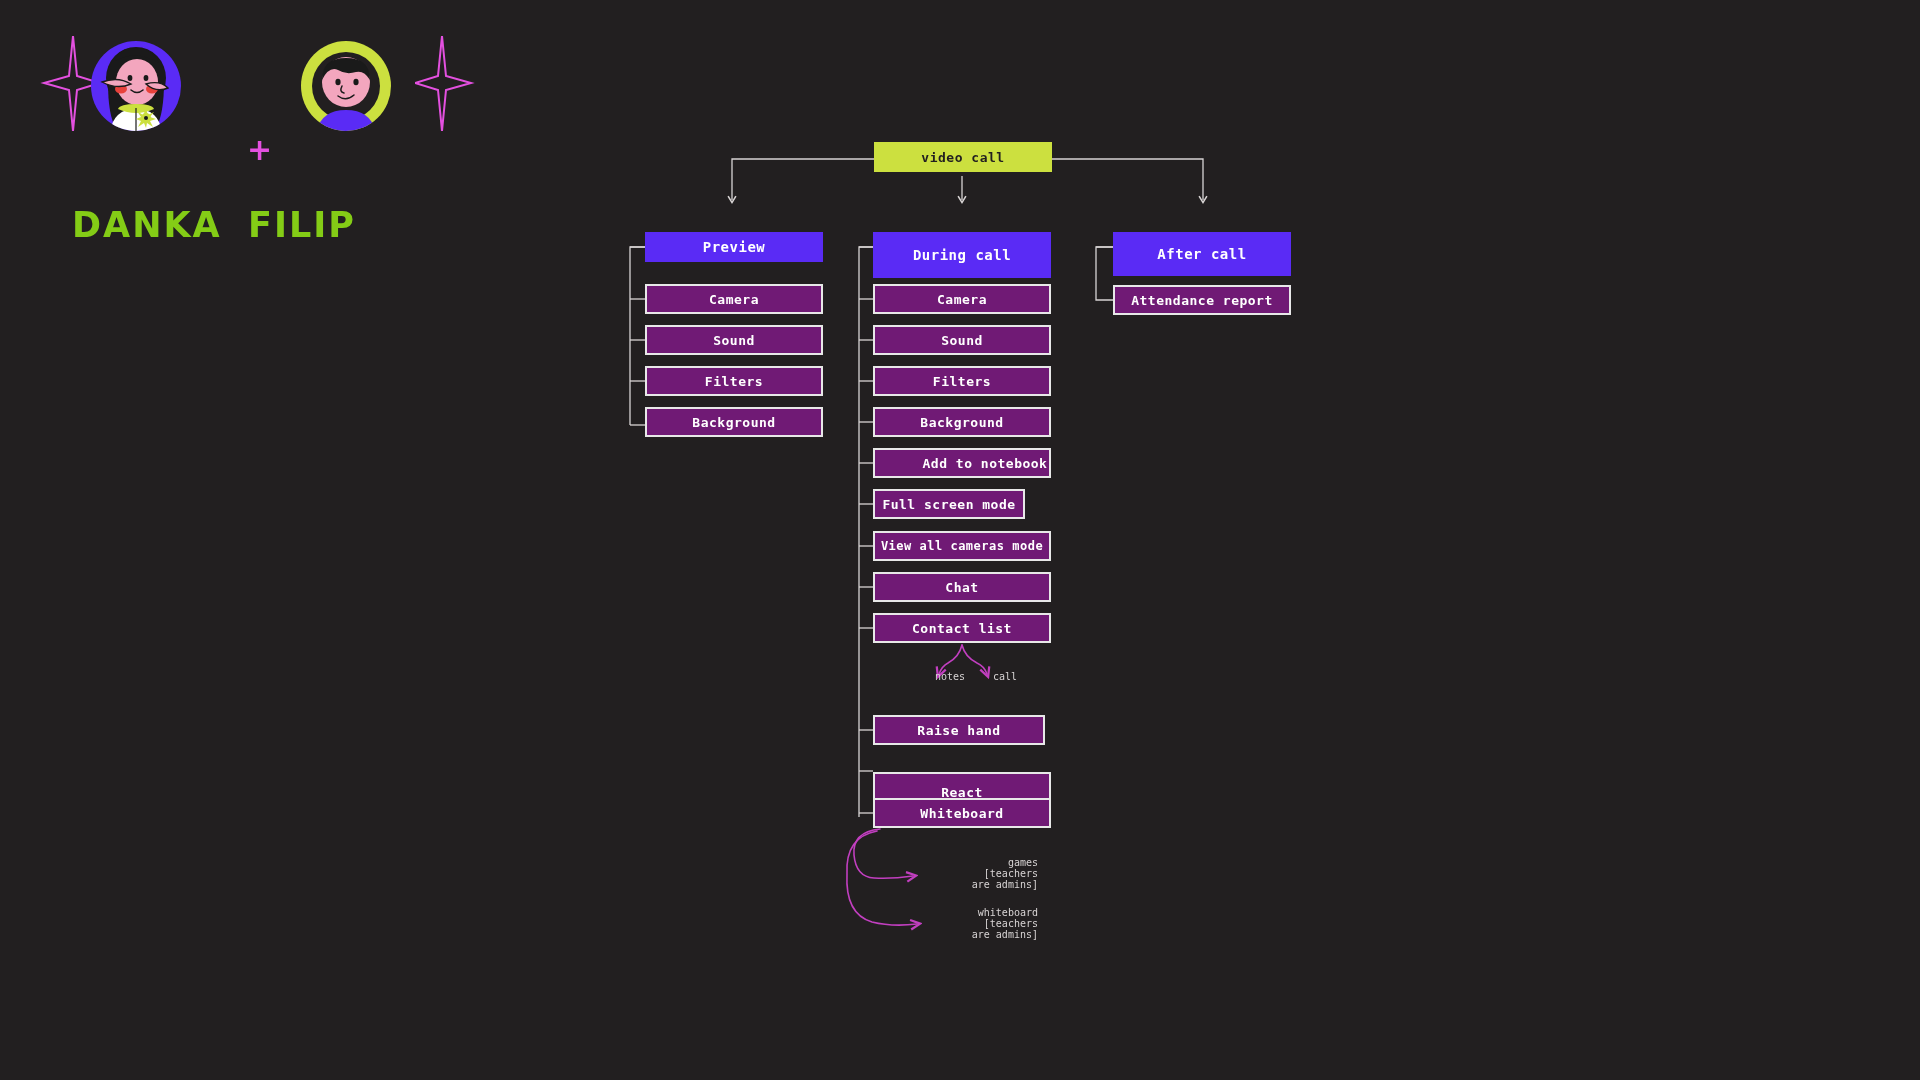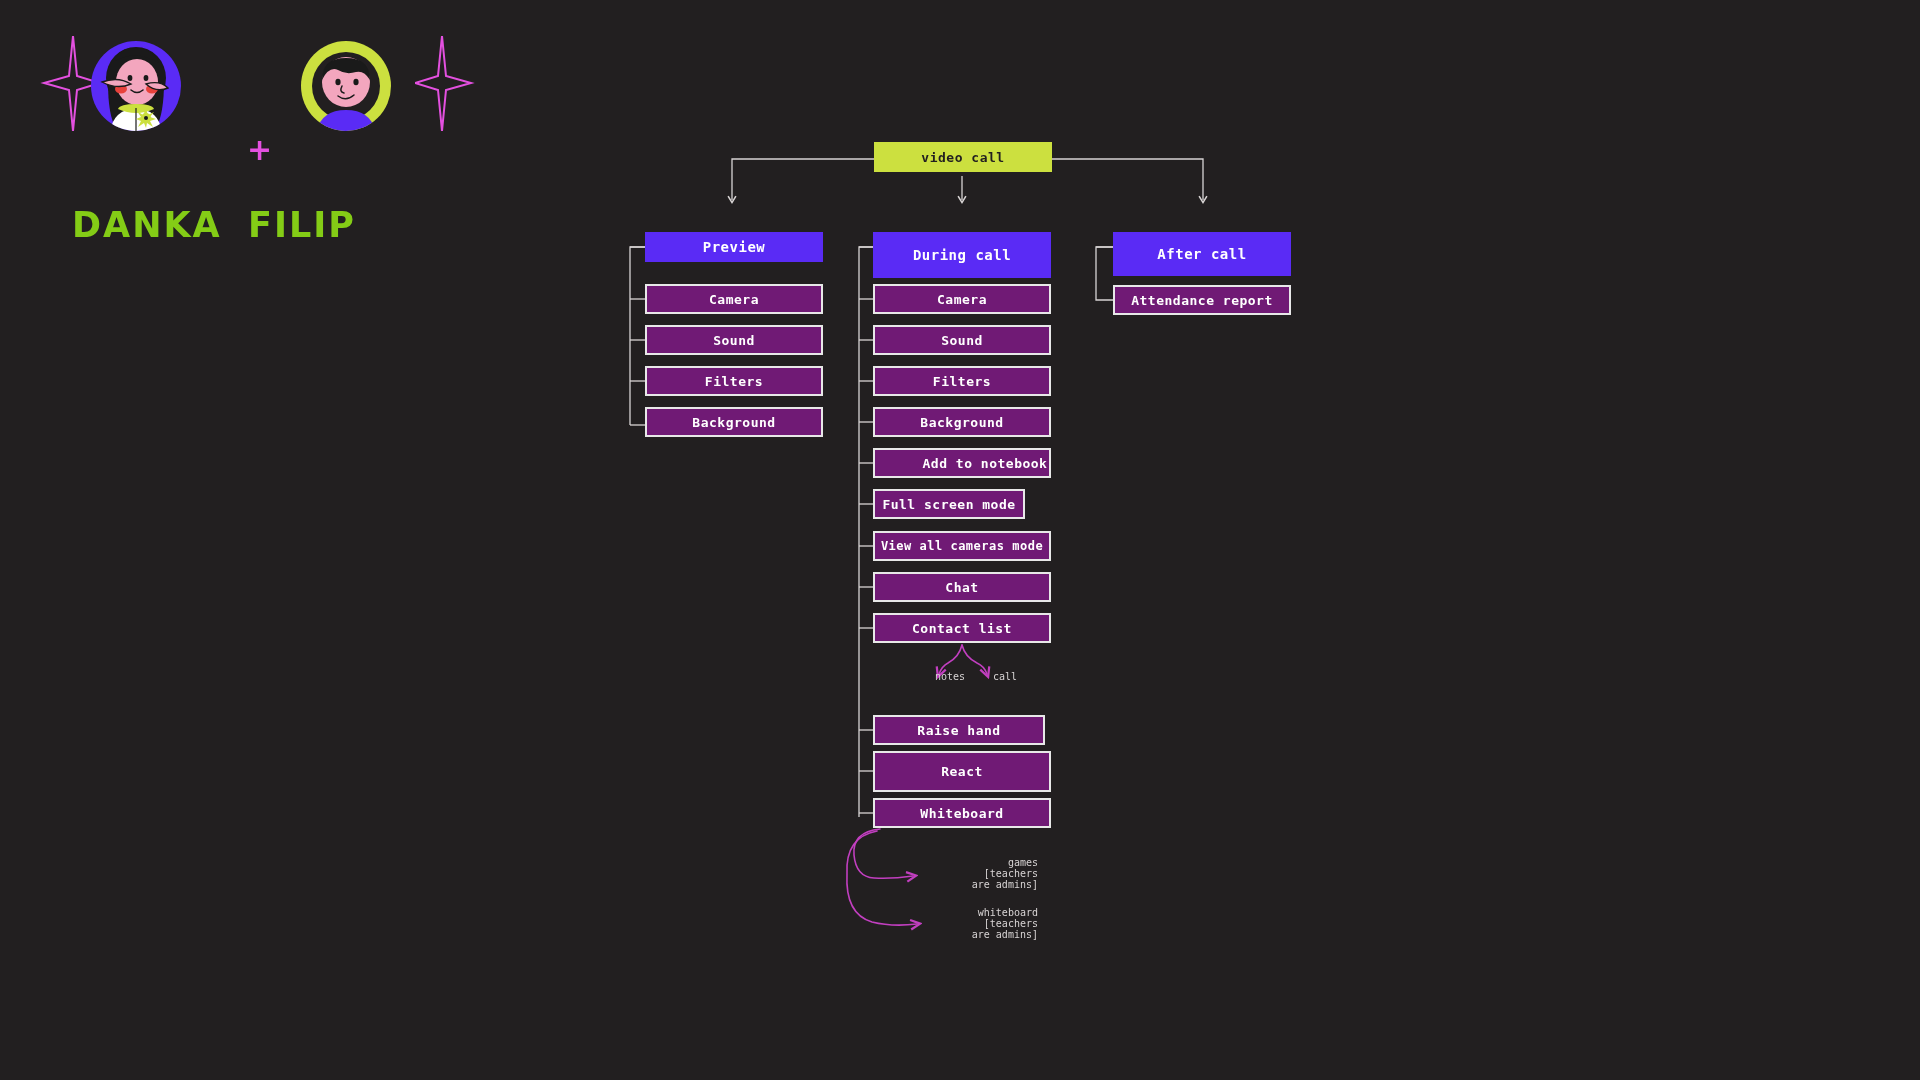--- a/index.html
+++ b/index.html
@@ -207,21 +207,21 @@
   <div class="node node-leaf" style="left:873px;top:284px;width:178px;height:30px;">Camera</div>
   <div class="node node-leaf" style="left:873px;top:325px;width:178px;height:30px;">Sound</div>
   <div class="node node-leaf" style="left:873px;top:366px;width:178px;height:30px;">Filters</div>
   <div class="node node-leaf" style="left:873px;top:407px;width:178px;height:30px;">Background</div>
   <div class="node node-leaf" style="left:873px;top:448px;width:178px;height:30px;padding-left:46px;">Add to notebook</div>
   <div class="node node-leaf" style="left:873px;top:489px;width:152px;height:30px;">Full screen mode</div>
   <div class="node node-leaf" style="left:873px;top:531px;width:178px;height:30px;font-size:12px;">View all cameras mode</div>
   <div class="node node-leaf" style="left:873px;top:572px;width:178px;height:30px;">Chat</div>
   <div class="node node-leaf" style="left:873px;top:613px;width:178px;height:30px;">Contact list</div>
   <div class="node node-leaf" style="left:873px;top:715px;width:172px;height:30px;">Raise hand</div>
-  <div class="node node-leaf" style="left:873px;top:751px;width:178px;height:41px;">React</div>
+  <div class="node node-leaf" style="left:873px;top:772px;width:178px;height:41px;">React</div>
   <div class="node node-leaf" style="left:873px;top:798px;width:178px;height:30px;">Whiteboard</div>
 
   <div class="node node-head" style="left:1113px;top:232px;width:178px;height:44px;">After call</div>
   <div class="node node-leaf" style="left:1113px;top:285px;width:178px;height:30px;">Attendance report</div>
 
   <div class="annot" style="left:905px;top:671px;width:60px;">notes</div>
   <div class="annot" style="left:957px;top:671px;width:60px;">call</div>
   <div class="annot" style="left:928px;top:857px;width:110px;">games
 [teachers
 are admins]</div>

